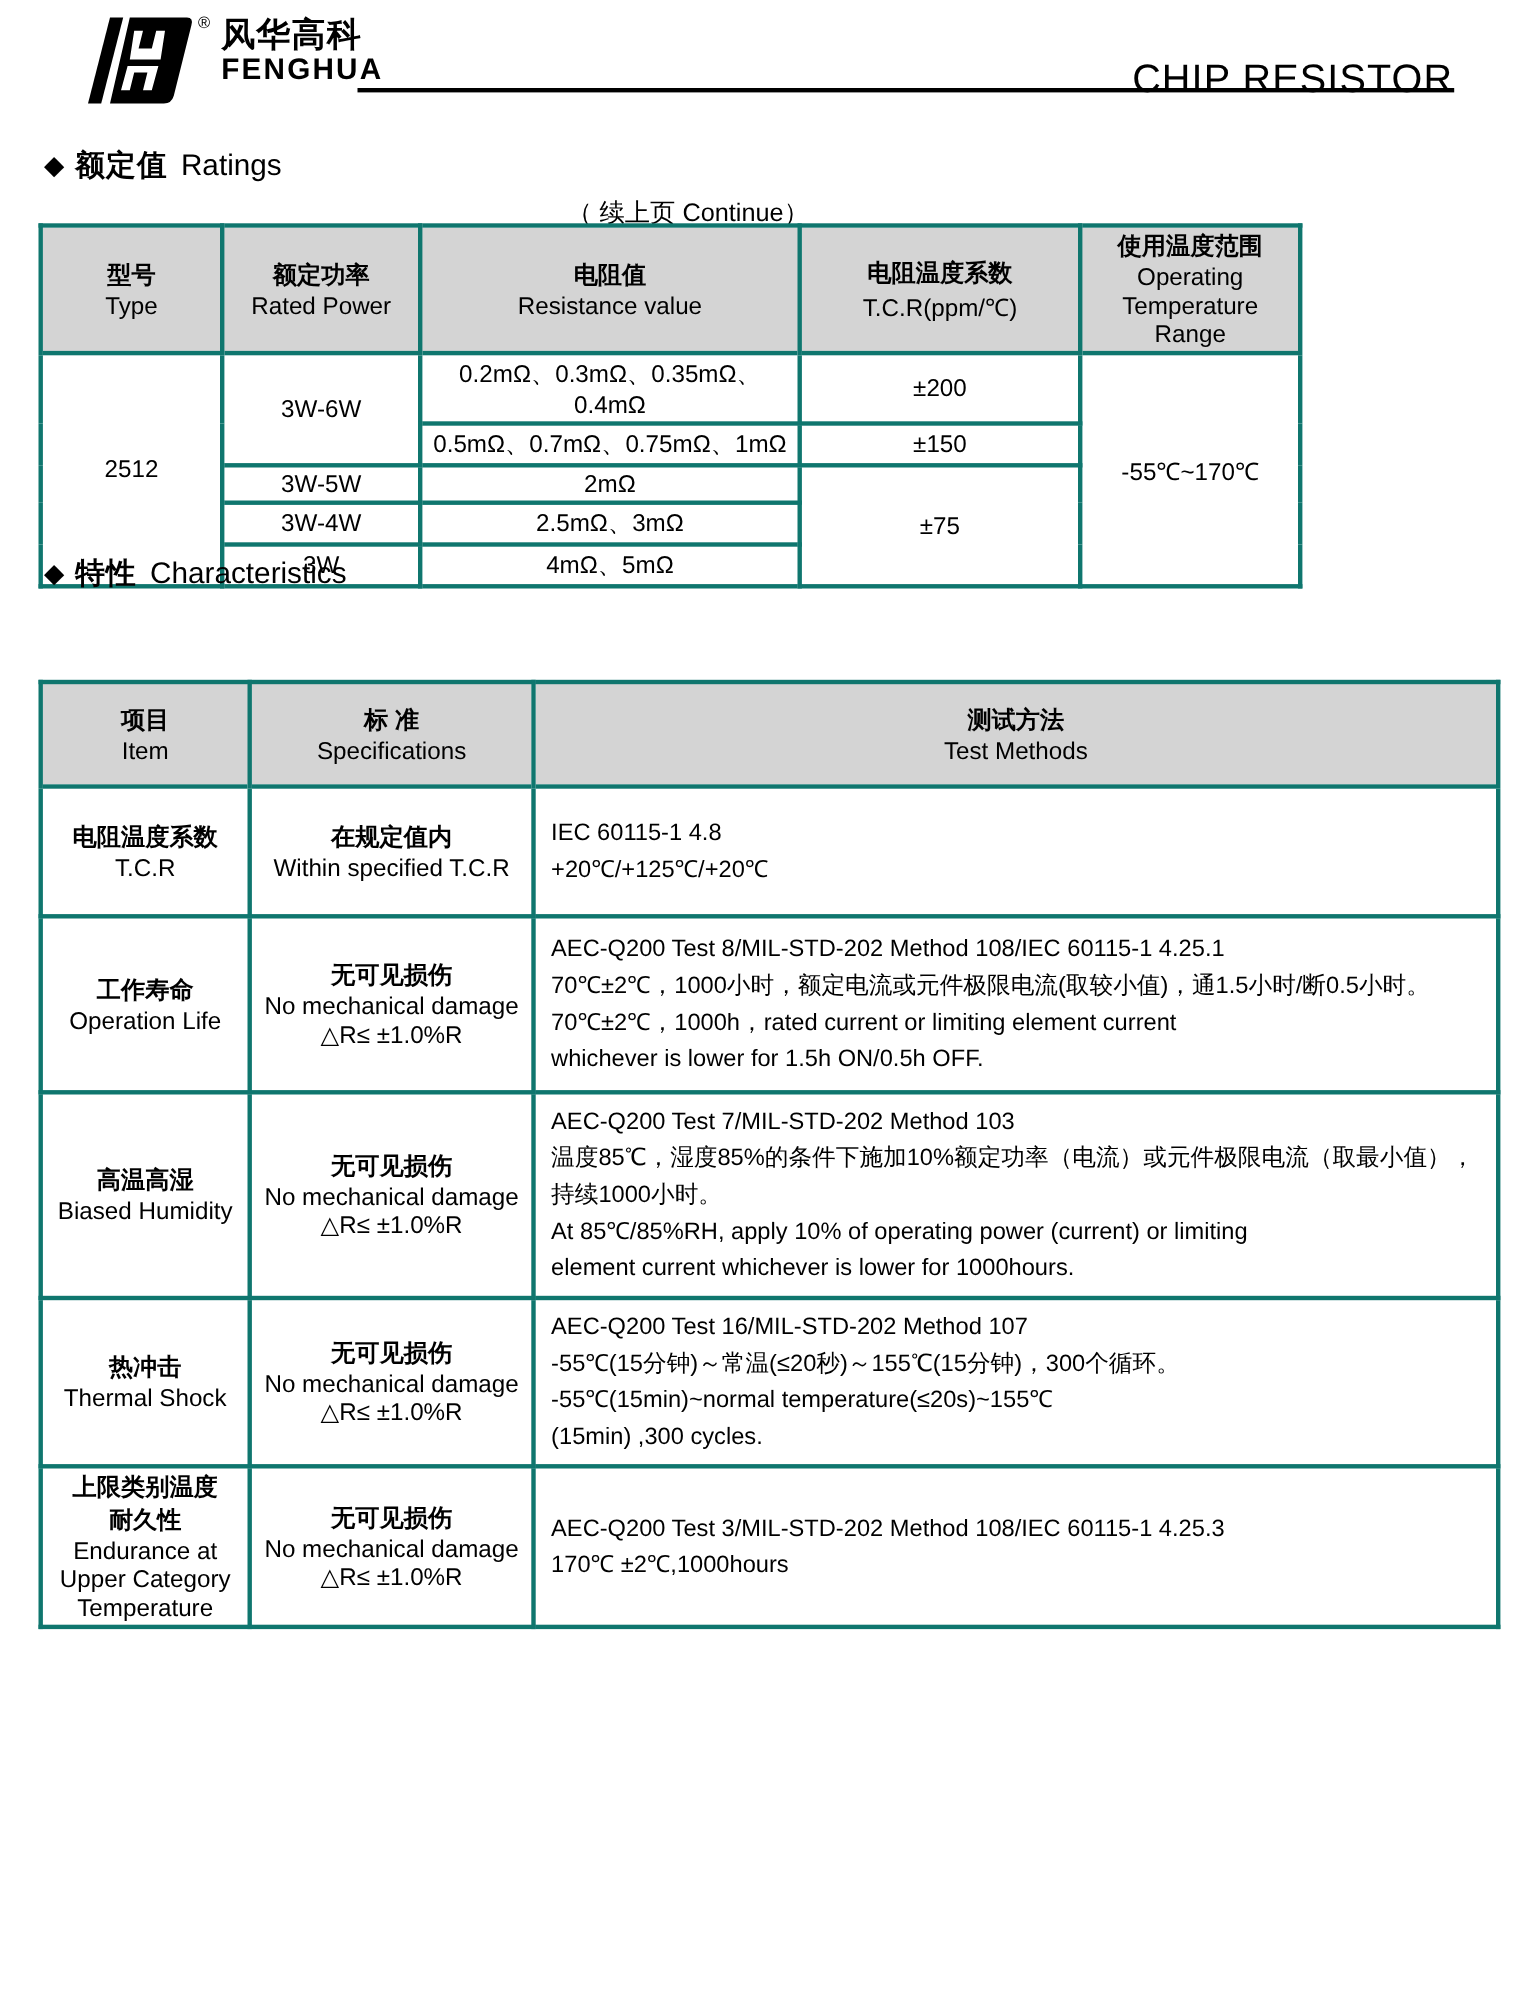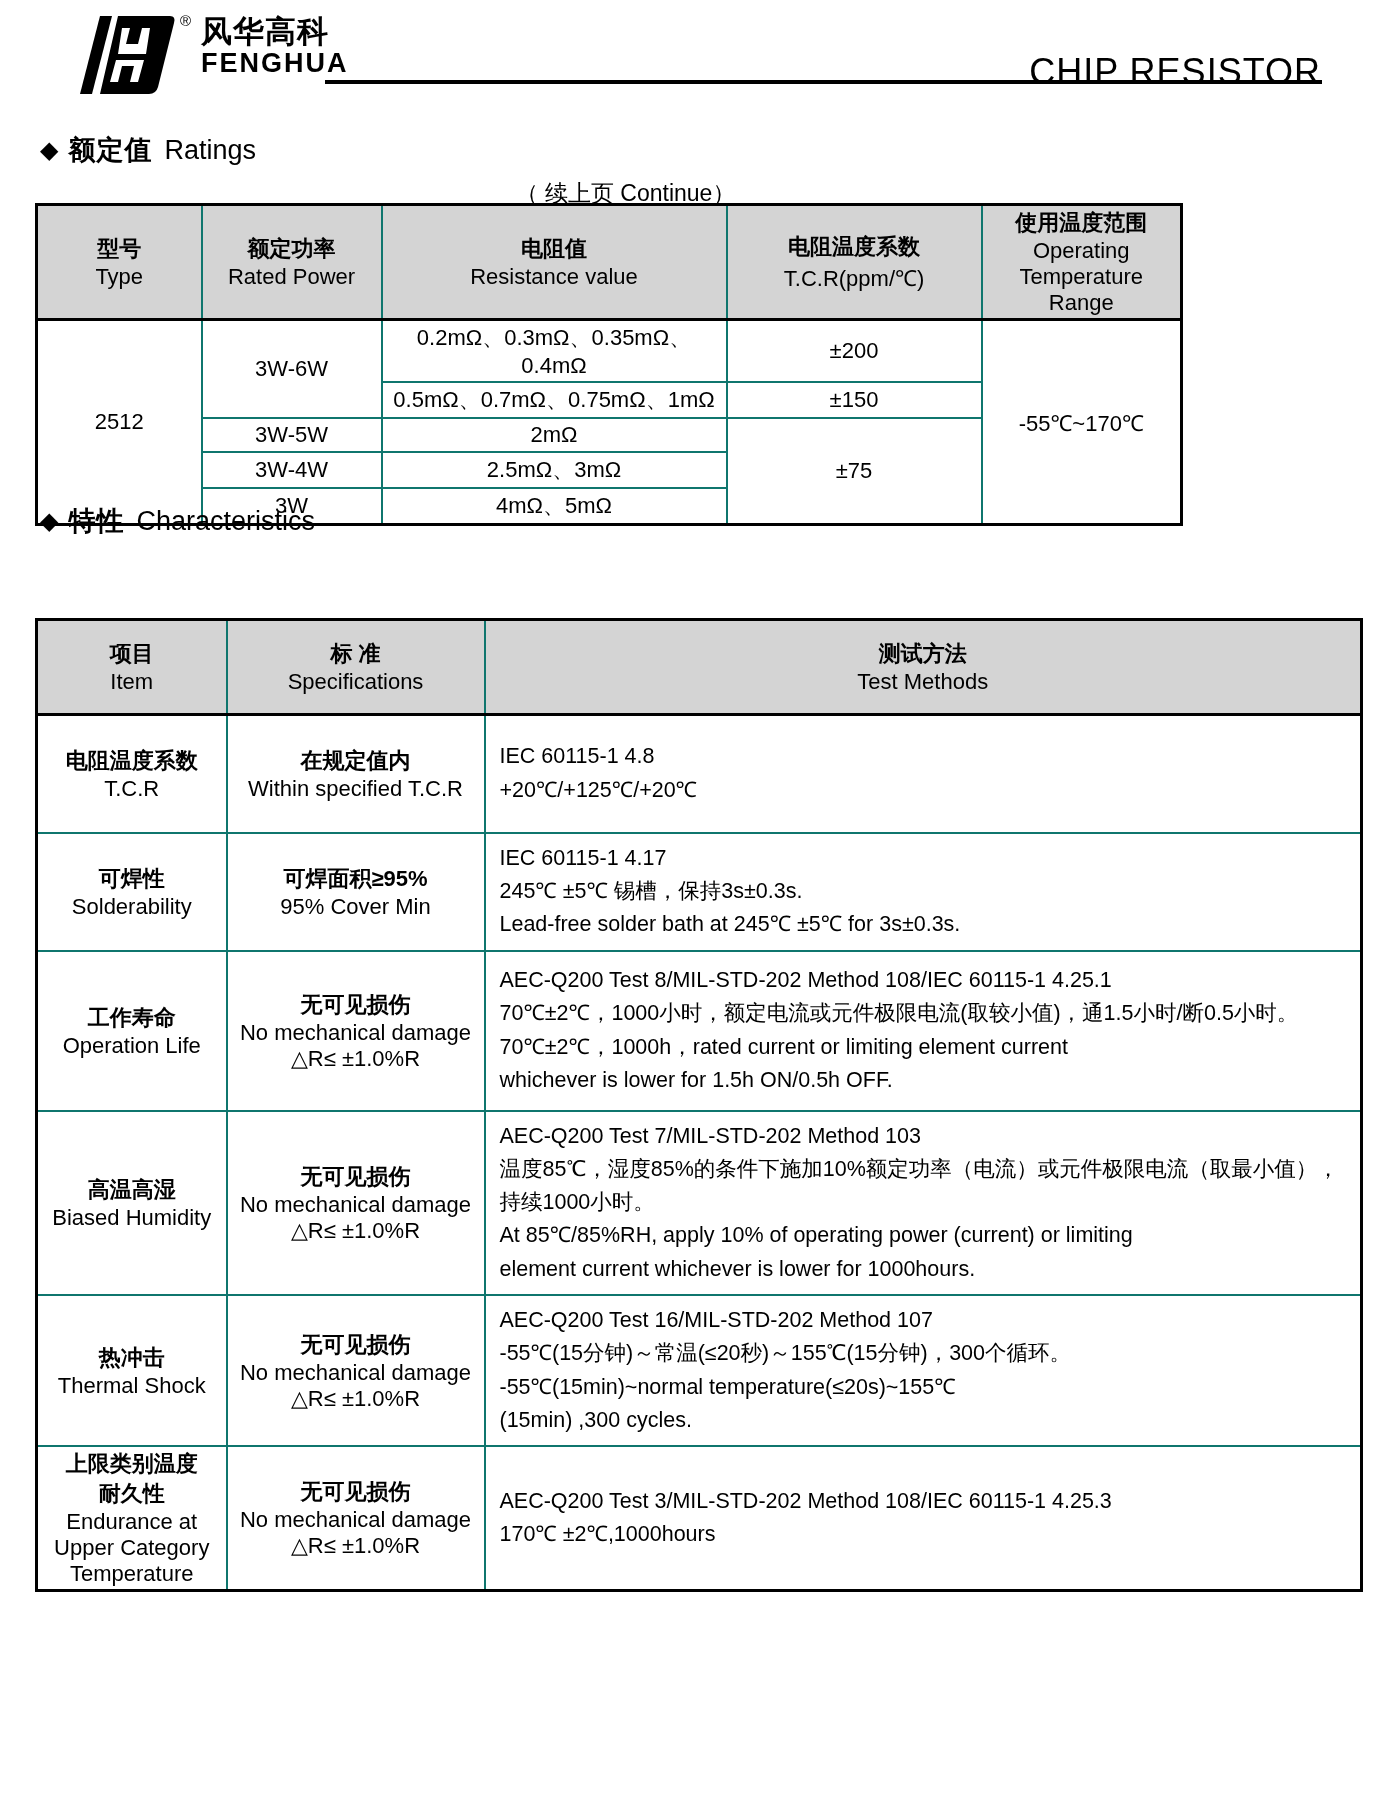--- a/index.html
+++ b/index.html
@@ -26,21 +26,21 @@
   .section-title .diamond{font-size:24px;}
   .section-title .cn{font-weight:bold;letter-spacing:1px;}
   .section-title .en{font-weight:normal;margin-left:2px;}
   #ratings-title{top:132px;}
   #characteristics-title{top:503px;}
 
   .continue-note{position:absolute;top:178px;left:53px;width:1145px;text-align:center;font-size:23px;}
 
   
   table{border-collapse:collapse;table-layout:fixed;}
-  th,td{border:2px solid #0f766e;padding:2px 6px;font-size:22px;text-align:center;vertical-align:middle;overflow:hidden;}
+  th,td{border:4px solid #0f766e;padding:2px 6px;font-size:22px;text-align:center;vertical-align:middle;overflow:hidden;}
   th{background:#d4d4d4;font-weight:normal;}
   th .cn{font-weight:bold;display:block;}
   th .en{display:block;}
   .outer{border:3px solid #000;}
   thead th{border-bottom:3px solid #000;}
 
   #ratings-table{position:absolute;left:35px;top:203px;width:1145px;}
   #ratings-table thead tr{height:92px;}
   #ratings-table tbody tr{height:34px;}
   #ratings-table tbody td{font-size:22px;}
@@ -178,33 +178,20 @@
         <span class="cn pre">电阻温度系数</span>
         <span class="en pre">T.C.R</span>
       </td>
       <td class="spec">
         <span class="cn pre">在规定值内</span>
         <span class="en pre">Within specified T.C.R</span>
       </td>
       <td class="method pre">IEC 60115-1 4.8
 +20℃/+125℃/+20℃</td>
     </tr>
-    <tr style="height:118px;">
-      <td class="item">
-        <span class="cn pre">可焊性</span>
-        <span class="en pre">Solderability</span>
-      </td>
-      <td class="spec">
-        <span class="cn pre">可焊面积≥95%</span>
-        <span class="en pre">95% Cover Min</span>
-      </td>
-      <td class="method pre">IEC 60115-1 4.17
-245℃ ±5℃ 锡槽，保持3s±0.3s.
-Lead-free solder bath at 245℃ ±5℃ for 3s±0.3s.</td>
-    </tr>
     <tr style="height:160px;">
       <td class="item">
         <span class="cn pre">工作寿命</span>
         <span class="en pre">Operation Life</span>
       </td>
       <td class="spec">
         <span class="cn pre">无可见损伤</span>
         <span class="en pre">No mechanical damage
 △R≤ ±1.0%R</span>
       </td>

